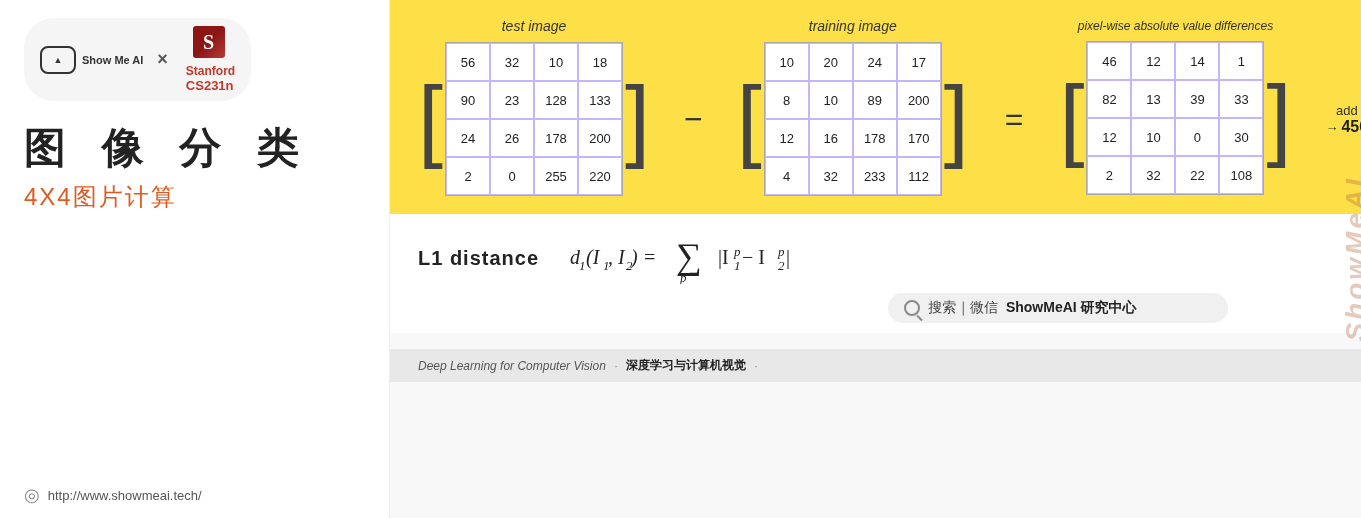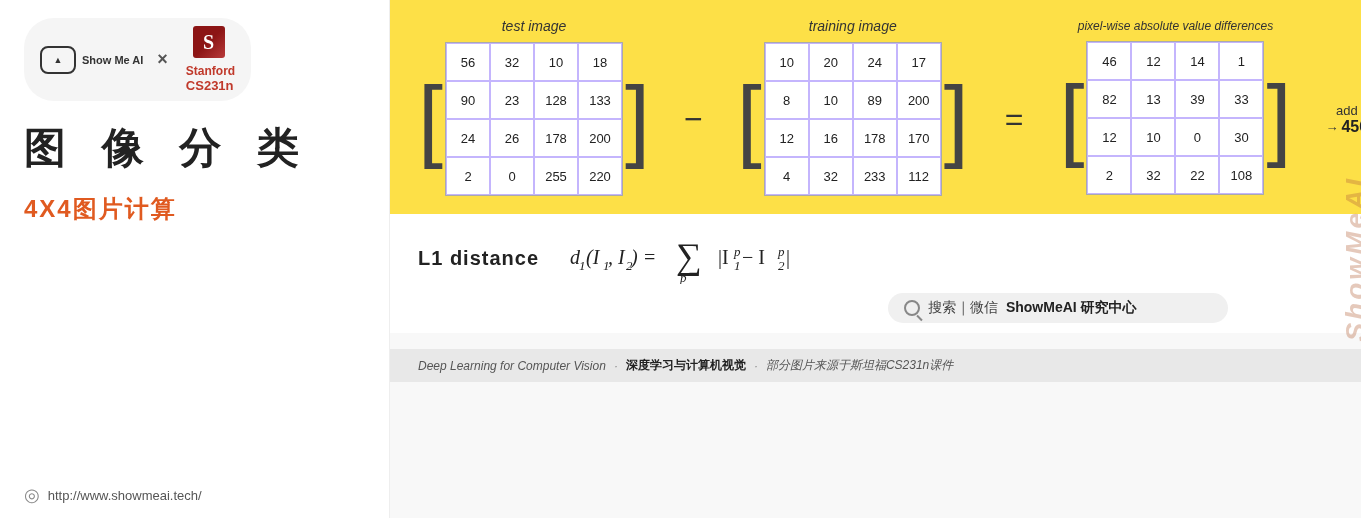--- a/index.html
+++ b/index.html
@@ -117,23 +117,23 @@
     .subtitle-l1 {
       font-size: 28px;
       font-weight: bold;
       color: #e05a20;
       margin-top: 28px;
       letter-spacing: 2px;
     }
 
     .subtitle-4x4 {
       font-size: 24px;
-      font-weight: bold;
+      font-weight: normal;
       color: #e05a20;
-      margin-top: 20px;
+      margin-top: 8px;
       letter-spacing: 2px;
     }
 
     .website-row {
       display: flex;
       align-items: center;
       gap: 8px;
       margin-top: auto;
       padding-top: 12px;
     }
@@ -552,16 +552,15 @@
         <span class="search-brand">ShowMeAI 研究中心</span>
       </div>
     </div>
   </div>
 
   <div class="footer-bar">
     <span>Deep Learning for Computer Vision</span>
     <span class="dot">·</span>
     <span class="footer-bold">深度学习与计算机视觉</span>
     <span class="dot">·</span>
-    <span>部分图片来源于斯坦福CS231n课件</span>
   </div>
 
 </div>
 
 </body></html>

